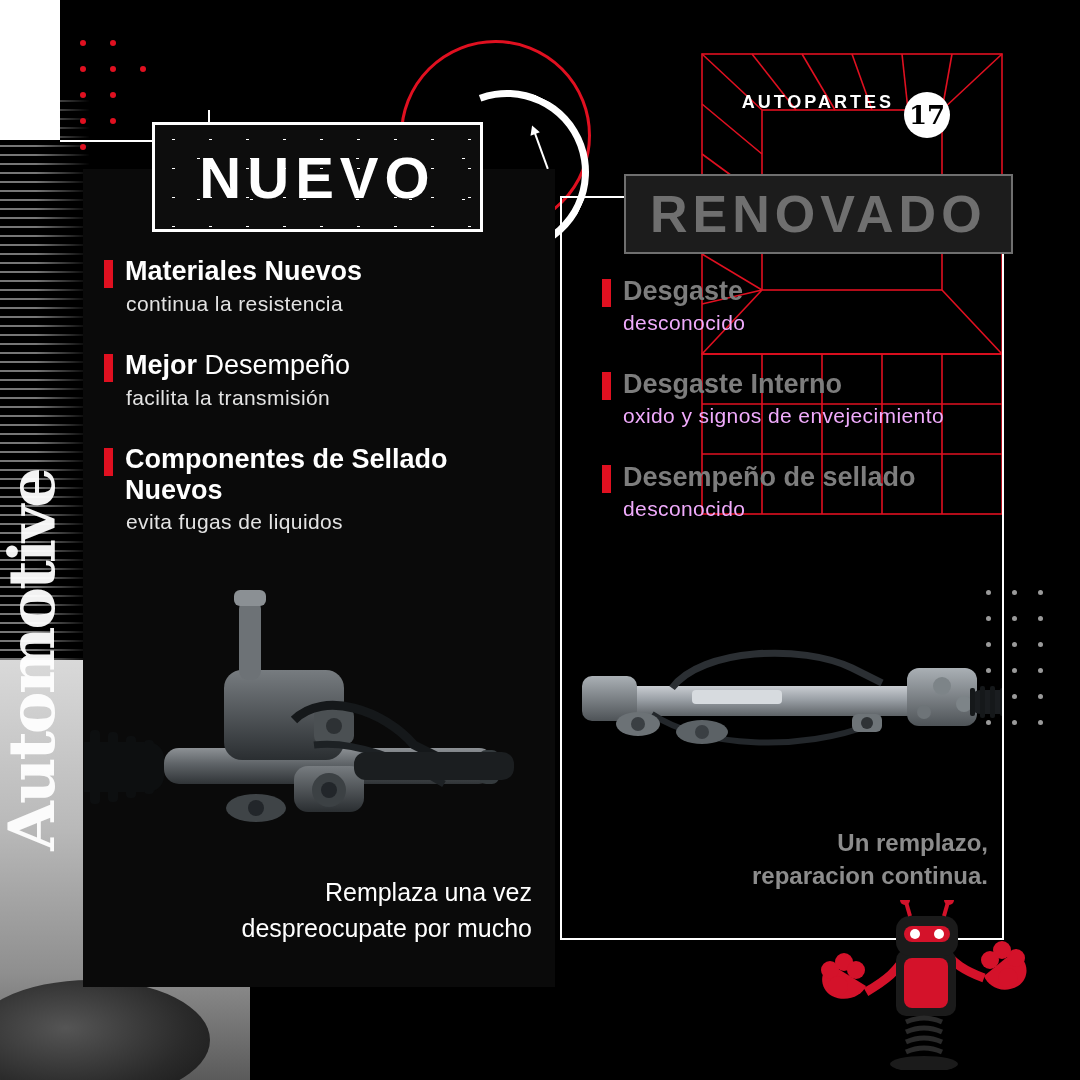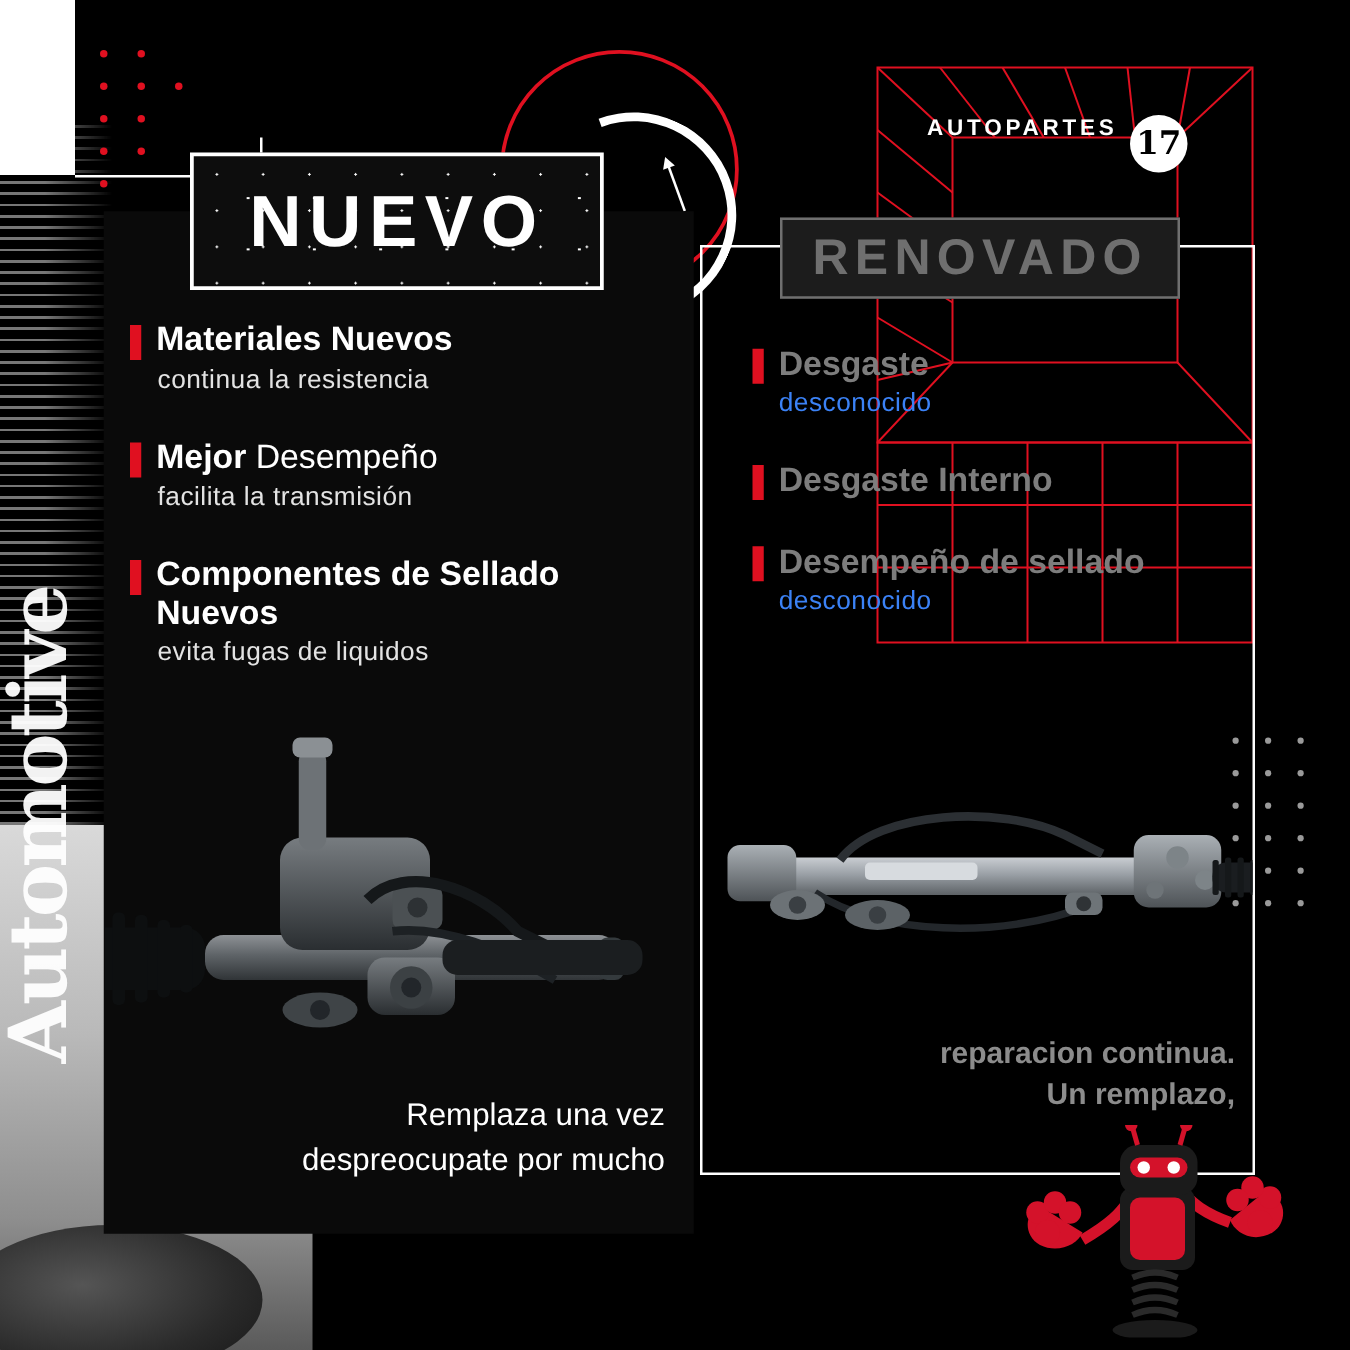--- a/index.html
+++ b/index.html
@@ -85,28 +85,28 @@
   
   .panel-right{
     position:absolute;left:560px;top:196px;width:440px;height:740px;
     border:2px solid #ffffff;background:rgba(0,0,0,0.0);
   }
   .panel-right .title-box{
     position:absolute;left:62px;top:-24px;background:#1c1c1c;border:2px solid #6f6f6f;
     padding:8px 24px;
   }
   .title-right{
-    color:#6f6f6f;font-size:40px;font-weight:bold;letter-spacing:5px;font-family:"Liberation Sans",sans-serif;
+    color:#6f6f6f;font-size:52px;font-weight:bold;letter-spacing:5px;font-family:"Liberation Sans",sans-serif;
   }
   .right-list{position:absolute;left:40px;top:78px;width:400px;}
   .right-item{margin-bottom:34px;}
   .right-item .head{display:flex;align-items:flex-start;gap:12px;}
   .bar-gray{width:9px;height:28px;background:#e01020;flex:none;margin-top:3px;}
   .right-item h3{margin:0;color:#7d7d7d;font-size:27px;font-weight:bold;font-family:"Liberation Sans",sans-serif;}
-  .right-item p{margin:4px 0 0 21px;color:#3b82f6;font-size:21px;letter-spacing:.4px;}
+  .right-item p{margin:4px 0 0 21px;color:#f0abfc;font-size:21px;letter-spacing:.4px;}
 
   .right-photo{
     position:absolute;left:0px;top:390px;width:440px;height:250px;overflow:hidden;
   }
   .rack-b{
     position:absolute;left:-10px;top:40px;width:470px;height:150px;
   }
   .right-foot{
     position:absolute;left:0;right:14px;bottom:46px;text-align:right;
     color:#8c8c8c;font-size:24px;font-weight:bold;line-height:1.35;
@@ -255,20 +255,21 @@
           <h3>Desgaste</h3>
         </div>
         <p>desconocido</p>
       </div>
 
       <div class="right-item">
         <div class="head">
           <span class="bar-gray"></span>
           <h3>Desgaste Interno</h3>
         </div>
+        <p>oxido y signos de envejecimiento</p>
       </div>
 
       <div class="right-item">
         <div class="head">
           <span class="bar-gray"></span>
           <h3>Desempeño de sellado</h3>
         </div>
         <p>desconocido</p>
       </div>
 
@@ -306,22 +307,22 @@
         <g fill="#15181a">
           <rect x="418" y="60" width="5" height="28" rx="2"></rect>
           <rect x="428" y="58" width="5" height="32" rx="2"></rect>
           <rect x="438" y="58" width="5" height="32" rx="2"></rect>
           <rect x="448" y="60" width="5" height="28" rx="2"></rect>
         </g>
       </svg>
     </div>
 
     <div class="right-foot">
+      <div>Un remplazo,</div>
       <div>reparacion continua.</div>
-      <div>Un remplazo,</div>
     </div>
   </div>
 
   <div class="panel-left">
 
     <div class="left-list">
 
       <div class="left-item">
         <div class="head">
           <span class="bar-red"></span>

